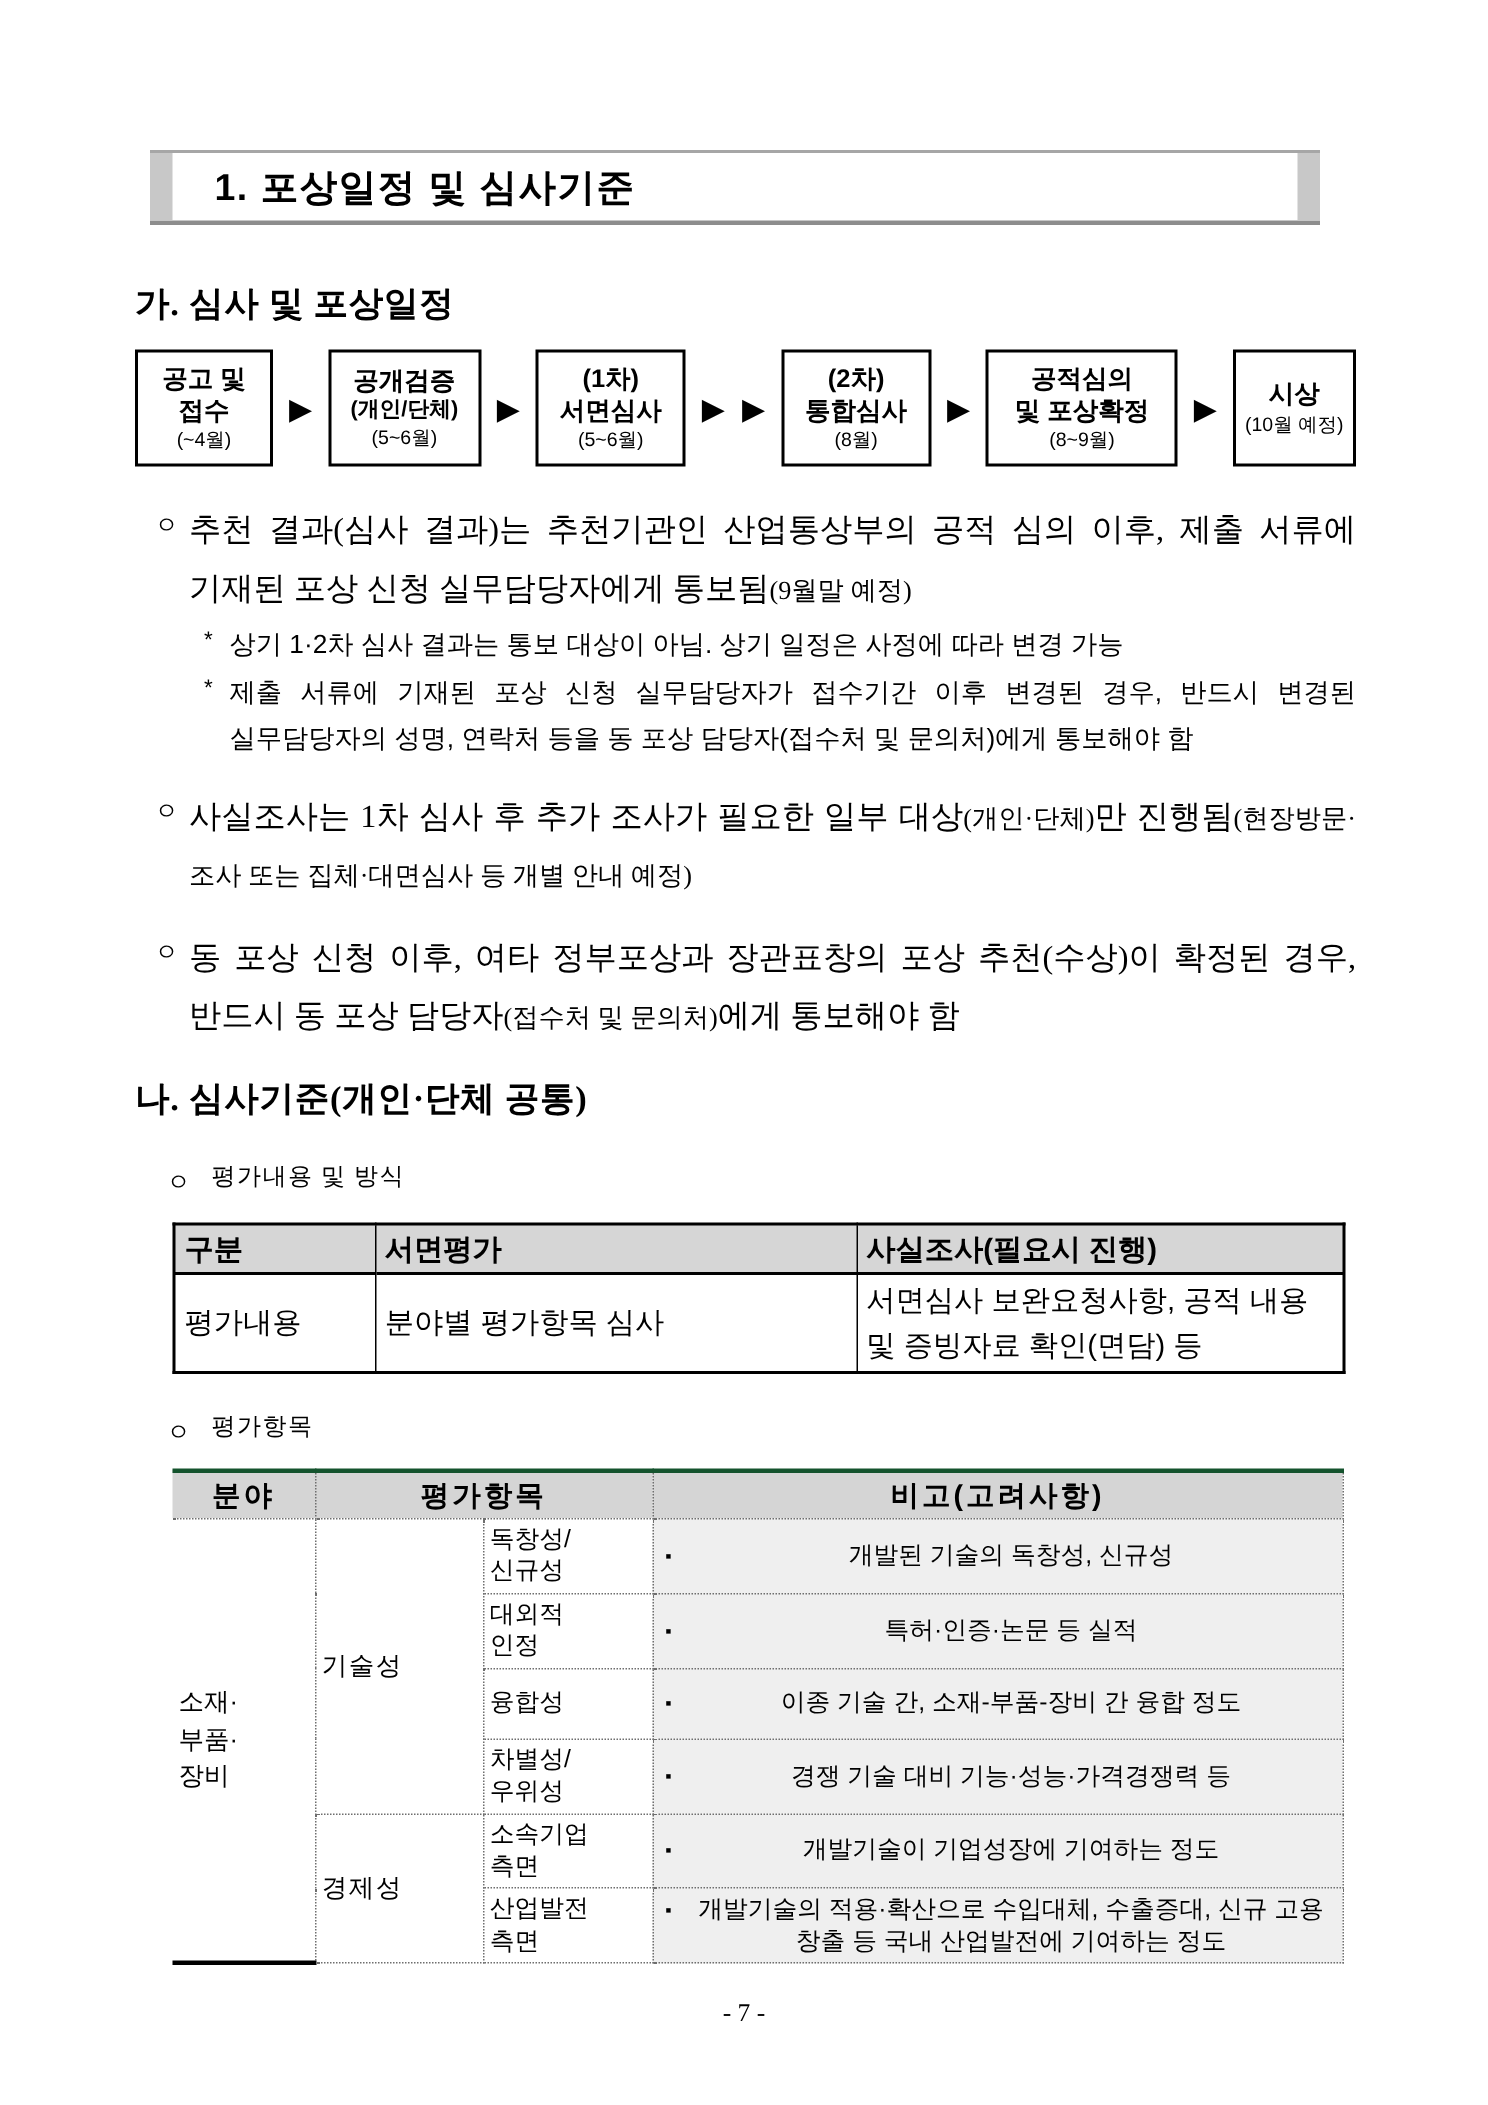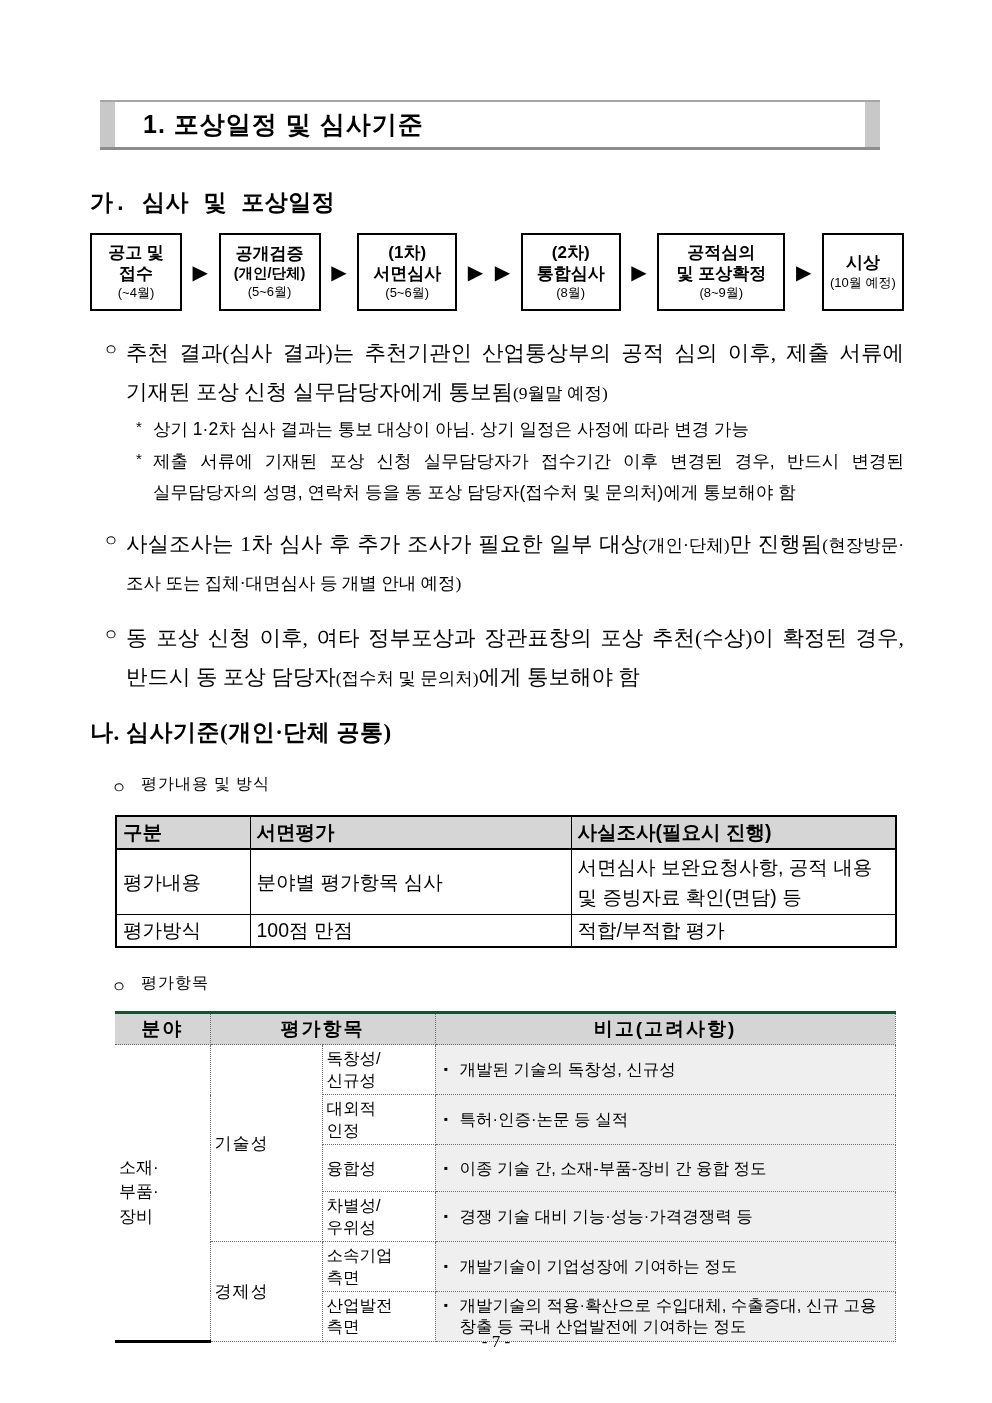--- a/index.html
+++ b/index.html
@@ -32,21 +32,21 @@
   }
 
   .content { padding: 0 88px 0 90px; }
 
   
   .h-serif {
     font-size: 23px; font-weight: bold;
     font-family: "Liberation Serif", "DejaVu Serif", serif;
     letter-spacing: 0.5px;
   }
-  .heading-a { margin-top: 37px; font-family: Liberation Mono, monospace; }
+  .heading-a { margin-top: 37px; }
   .heading-b { margin-top: 20px; }
 
   
   .flow {
     margin-top: 15px;
     display: flex; align-items: center; justify-content: space-between;
     width: 814px;
   }
   .fbox {
     border: 2px solid #000;
@@ -137,21 +137,21 @@
   }
   .t2 .cell-group { font-size: 17px; letter-spacing: 1px; }
   .t2 .cell-item { line-height: 1.3; }
   .t2 .cell-remark {
     background: #efefef; text-align: left; padding: 3px 6px 3px 8px;
   }
   .t2 tr.ri { height: 47px; }
   .t2 tr.ri-last { height: 46px; }
   .rwrap { display: flex; }
   .rmark { flex: none; font-size: 12px; padding-top: 3px; width: 16px; text-align: left; }
-  .rtext { flex: 1; line-height: 1.28; text-align: left; }
+  .rtext { flex: 1; line-height: 1.28; text-align: center; }
   .t2c1 { width: 95px; } .t2c2 { width: 112px; } .t2c3 { width: 113px; } .t2c4 { width: 460px; }
 
   
   .page-number {
     position: absolute; left: 0; right: 0; top: 1332px;
     text-align: center; font-size: 17px;
     font-family: "Liberation Serif", "DejaVu Serif", serif;
   }
 </style>
 </head>
@@ -249,25 +249,20 @@
       <tbody>
           <tr>
         <th>구분</th>
         <th>서면평가</th>
         <th>사실조사(필요시 진행)</th>
       </tr>
       <tr class="r1">
         <td>평가내용</td>
         <td>분야별 평가항목 심사</td>
         <td>서면심사 보완요청사항, 공적 내용 및 증빙자료 확인(면담) 등</td>
-      </tr>
-      <tr class="r2">
-        <td>평가방식</td>
-        <td>100점 만점</td>
-        <td>적합/부적합 평가</td>
       </tr>
     </tbody>
       </table>
 
     <div class="sub-bullet sb2">
       <div class="bullet-marker">ㅇ</div>
       <div class="sub-bullet-text">평가항목</div>
     </div>
 
     <table class="t2">

